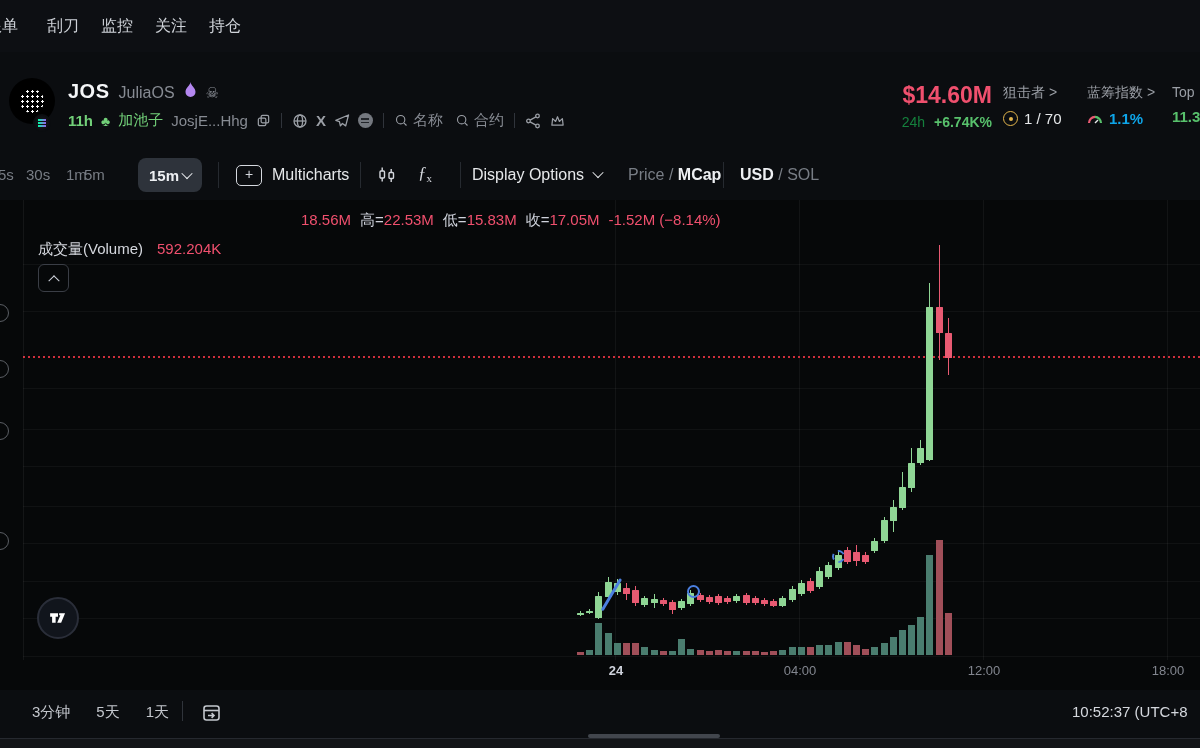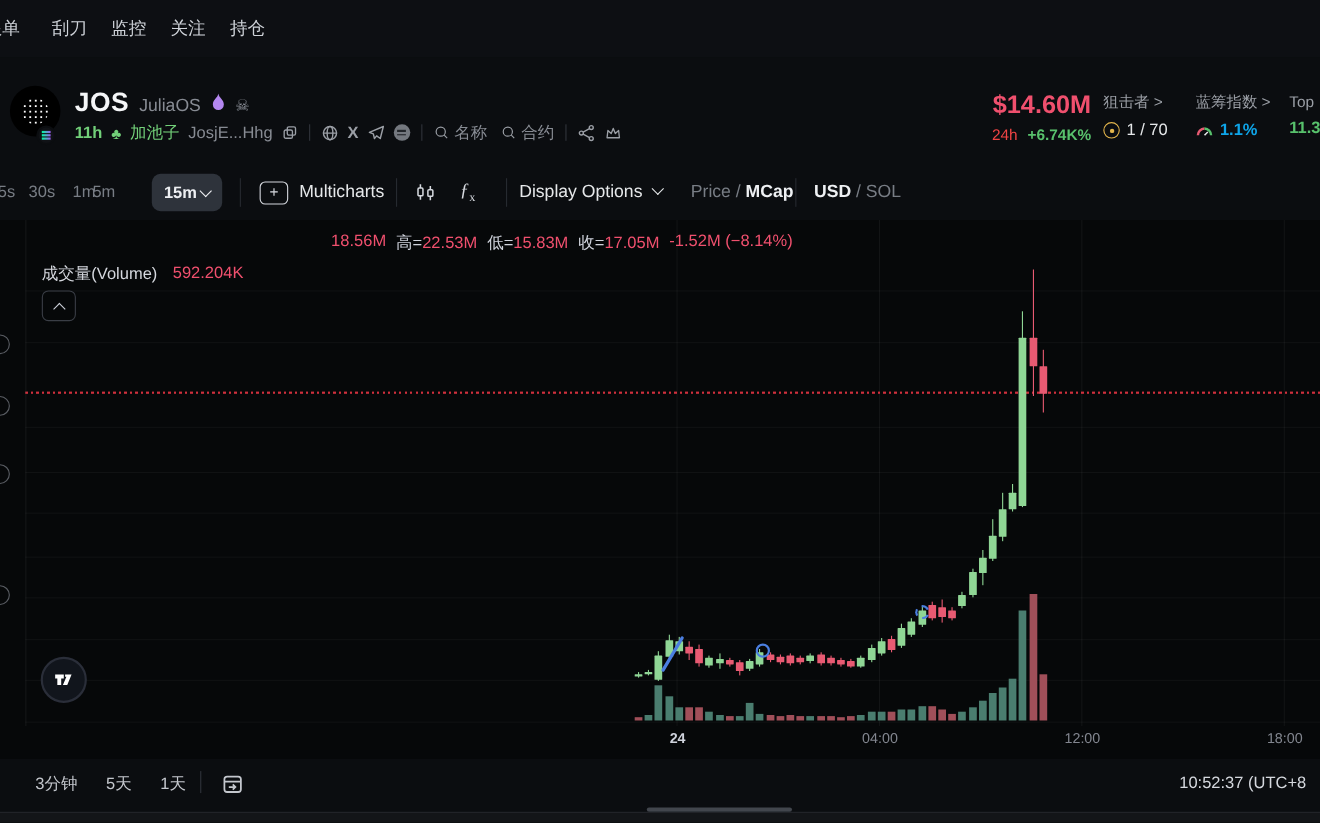--- a/index.html
+++ b/index.html
@@ -14,36 +14,36 @@
   #searchbox{left:548px;top:6px;width:500px;height:40px;background:#17191e;border:1px solid #24272d;border-radius:10px;display:flex;align-items:center;padding:0 12px;box-sizing:border-box;}
   #searchbox .ph{color:#6b6f77;font-size:15px;margin-left:10px;flex:1;}
   .kbd{background:#26282e;color:#8a8e96;border-radius:5px;font-size:12px;padding:3px 6px;}
   
   #avatar{left:9px;top:78px;width:46px;height:46px;border-radius:50%;background:#000;}
   #avatar .dots{position:absolute;left:11px;top:11px;width:24px;height:24px;border-radius:50%;
     background:radial-gradient(circle,#fff 1.1px,transparent 1.3px) 0 0/5px 5px;}
   #chainbadge{left:33px;top:114px;width:18px;height:18px;border-radius:50%;background:#101216;border:2px solid #0b0d10;box-sizing:border-box;display:flex;flex-direction:column;justify-content:center;gap:1.5px;align-items:center;}
   #chainbadge i{display:block;width:8px;height:1.5px;background:linear-gradient(90deg,#00ffa3,#9a5cf0);}
   #titlerow{left:68px;top:80px;display:flex;align-items:baseline;gap:9px;}
-  .sym{font-size:24px;font-weight:700;color:#f5f6f8;letter-spacing:.5px;}
+  .sym{font-size:20px;font-weight:700;color:#f5f6f8;letter-spacing:.5px;}
   .tname{font-size:16px;color:#878b93;}
   .flame{width:13px;height:16px;}
   .skull{font-size:15px;color:#8a8e96;}
   #addrrow{left:68px;top:111px;display:flex;align-items:center;gap:8px;font-size:15px;color:#878b93;}
   .grn{color:#72d079;text-align:right;}
   .vdiv{width:1px;height:15px;background:#30343b;margin:0 2px;}
   .icostroke{stroke:#9b9fa6;fill:none;stroke-width:1.3px;}
   .xlogo{color:#9b9fa6;font-weight:700;font-size:15px;}
   .linescircle{width:15px;height:15px;border-radius:50%;background:#74787f;display:flex;flex-direction:column;justify-content:center;gap:2px;align-items:center;}
   .linescircle i{display:block;width:8px;height:1.3px;background:#22252a;}
   
   #mcapblock{left:880px;top:82px;width:112px;text-align:right;}
   #mcapval{font-size:23px;font-weight:700;color:#f0506e;}
   #mcapsub{font-size:14px;margin-top:5px;}
-  #mcapsub .p{color:#ef4444;}
+  #mcapsub .p{color:#15803d;}
   #mcapsub .c{color:#58c16c;font-weight:600;margin-left:5px;}
   .statcol{top:84px;font-size:14px;color:#9b9fa6;}
   .statcol .lab{cursor:pointer;}
   .statcol .val{margin-top:8px;display:flex;align-items:center;gap:6px;font-size:15px;color:#e6e8ea;}
   .target{width:13px;height:13px;border:1.5px solid #e3b54c;border-radius:50%;position:relative;}
   .target i{position:absolute;left:50%;top:50%;width:4px;height:4px;margin:-2px 0 0 -2px;background:#e3b54c;border-radius:50%;}
   .yellow{color:#0ea5e9;font-weight:600;}
   .greenv{color:#58c16c;font-weight:600;}
   
   #toolbar{left:0;top:150px;width:1200px;height:50px;}

